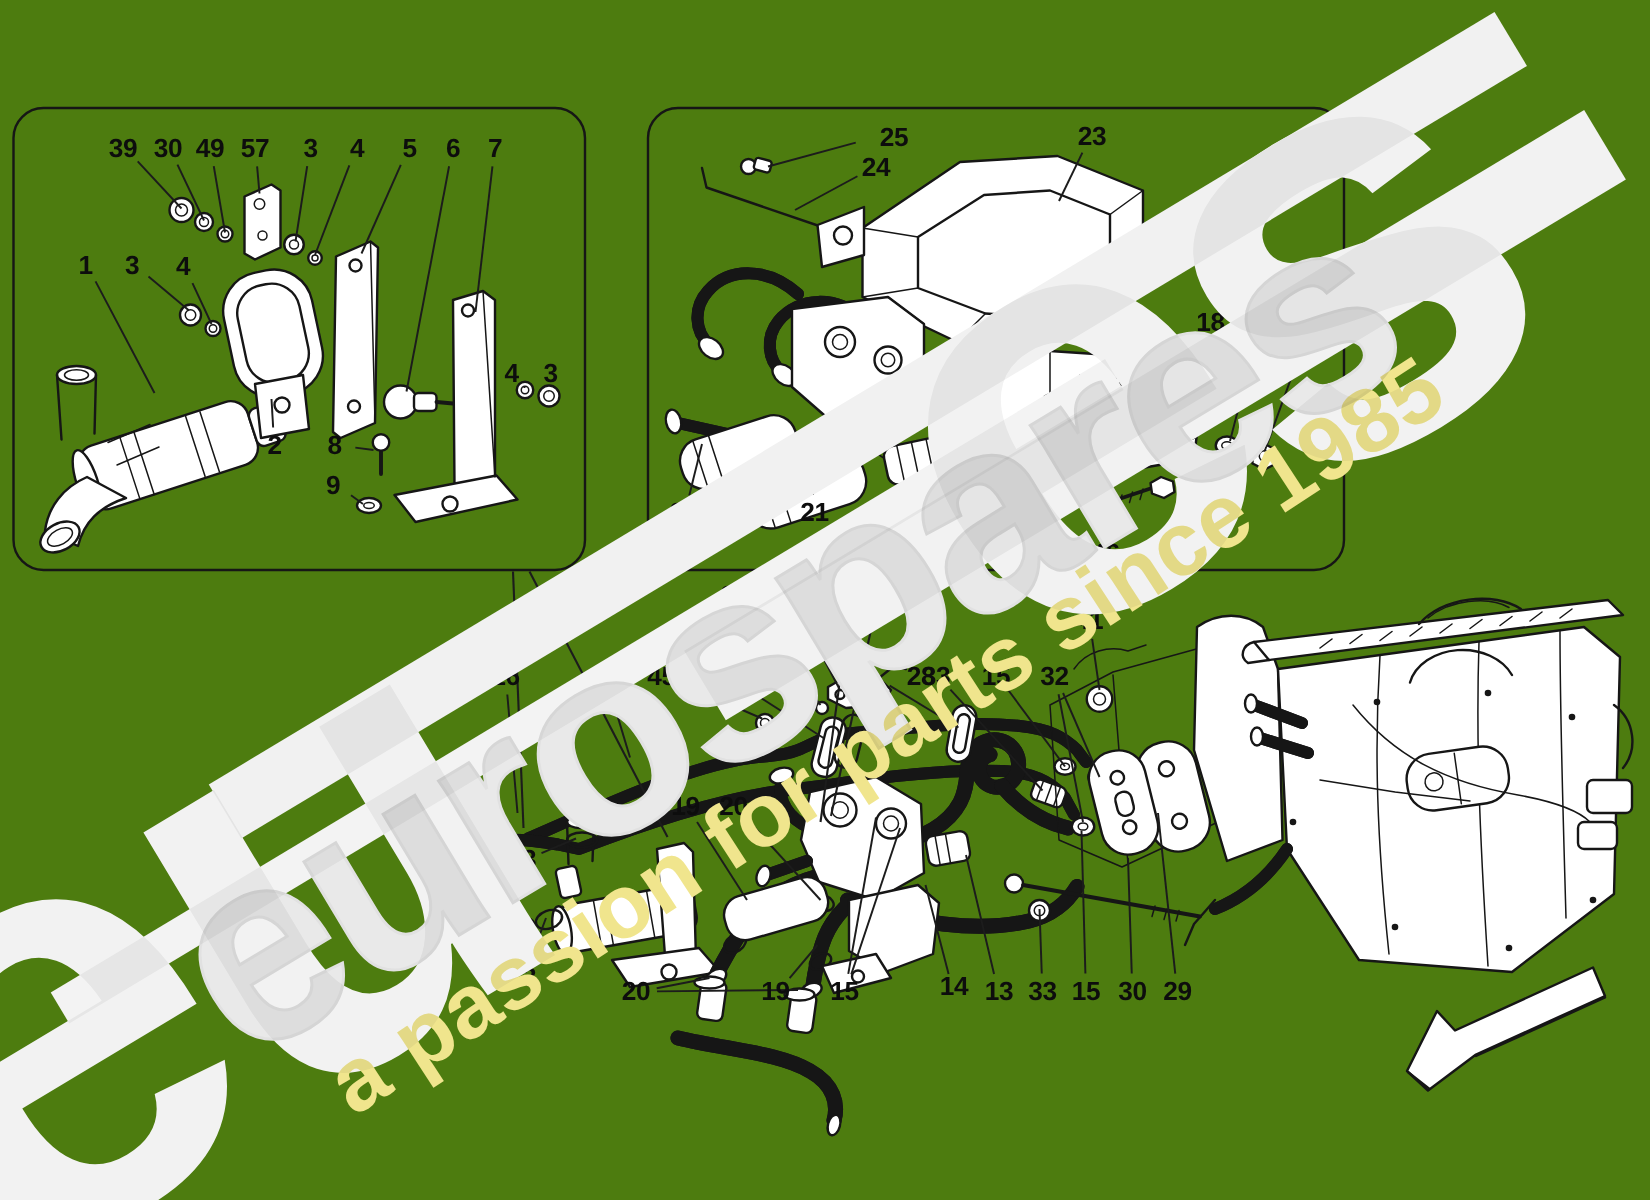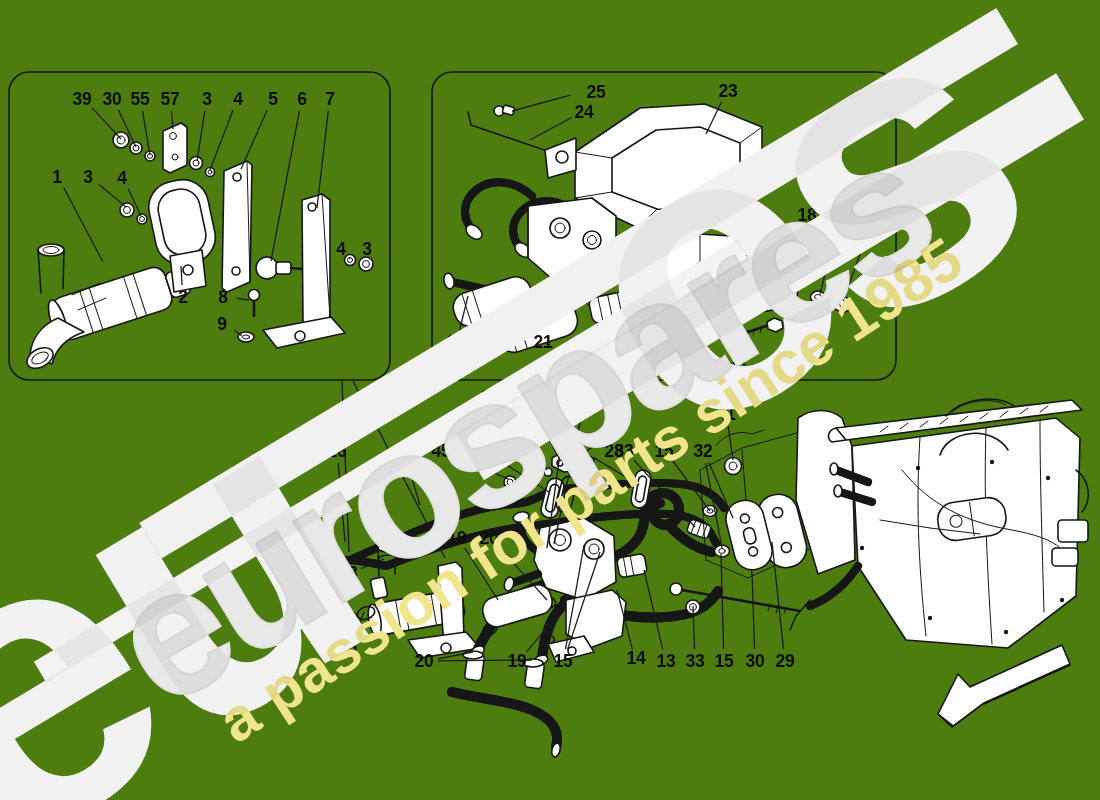--- a/index.html
+++ b/index.html
@@ -446,21 +446,21 @@
       <line x1="783.5" y1="649.1" x2="772" y2="542"></line>
       <line x1="342" y1="381" x2="349" y2="552" class="boxlink"></line>
       <line x1="353" y1="381" x2="445" y2="558" class="boxlink"></line>
       <line x1="570" y1="381" x2="547" y2="548" class="boxlink"></line>
       <line x1="589" y1="381" x2="554" y2="544" class="boxlink"></line>
     </svg>
 
   <div class="callout-layer">
       <div class="callout" style="left: 82px; top: 99px;">39</div>
       <div class="callout" style="left: 112px; top: 99px;">30</div>
-      <div class="callout" style="left: 140px; top: 99px;">55</div>
+      <div class="callout" style="left: 140px; top: 99px;">49</div>
       <div class="callout" style="left: 170px; top: 99px;">57</div>
       <div class="callout" style="left: 207px; top: 99px;">3</div>
       <div class="callout" style="left: 238px; top: 99px;">4</div>
       <div class="callout" style="left: 273px; top: 99px;">5</div>
       <div class="callout" style="left: 302px; top: 99px;">6</div>
       <div class="callout" style="left: 330px; top: 99px;">7</div>
       <div class="callout" style="left: 57px; top: 177px;">1</div>
       <div class="callout" style="left: 88px; top: 177px;">3</div>
       <div class="callout" style="left: 122px; top: 178px;">4</div>
       <div class="callout" style="left: 183px; top: 297px;">2</div>

